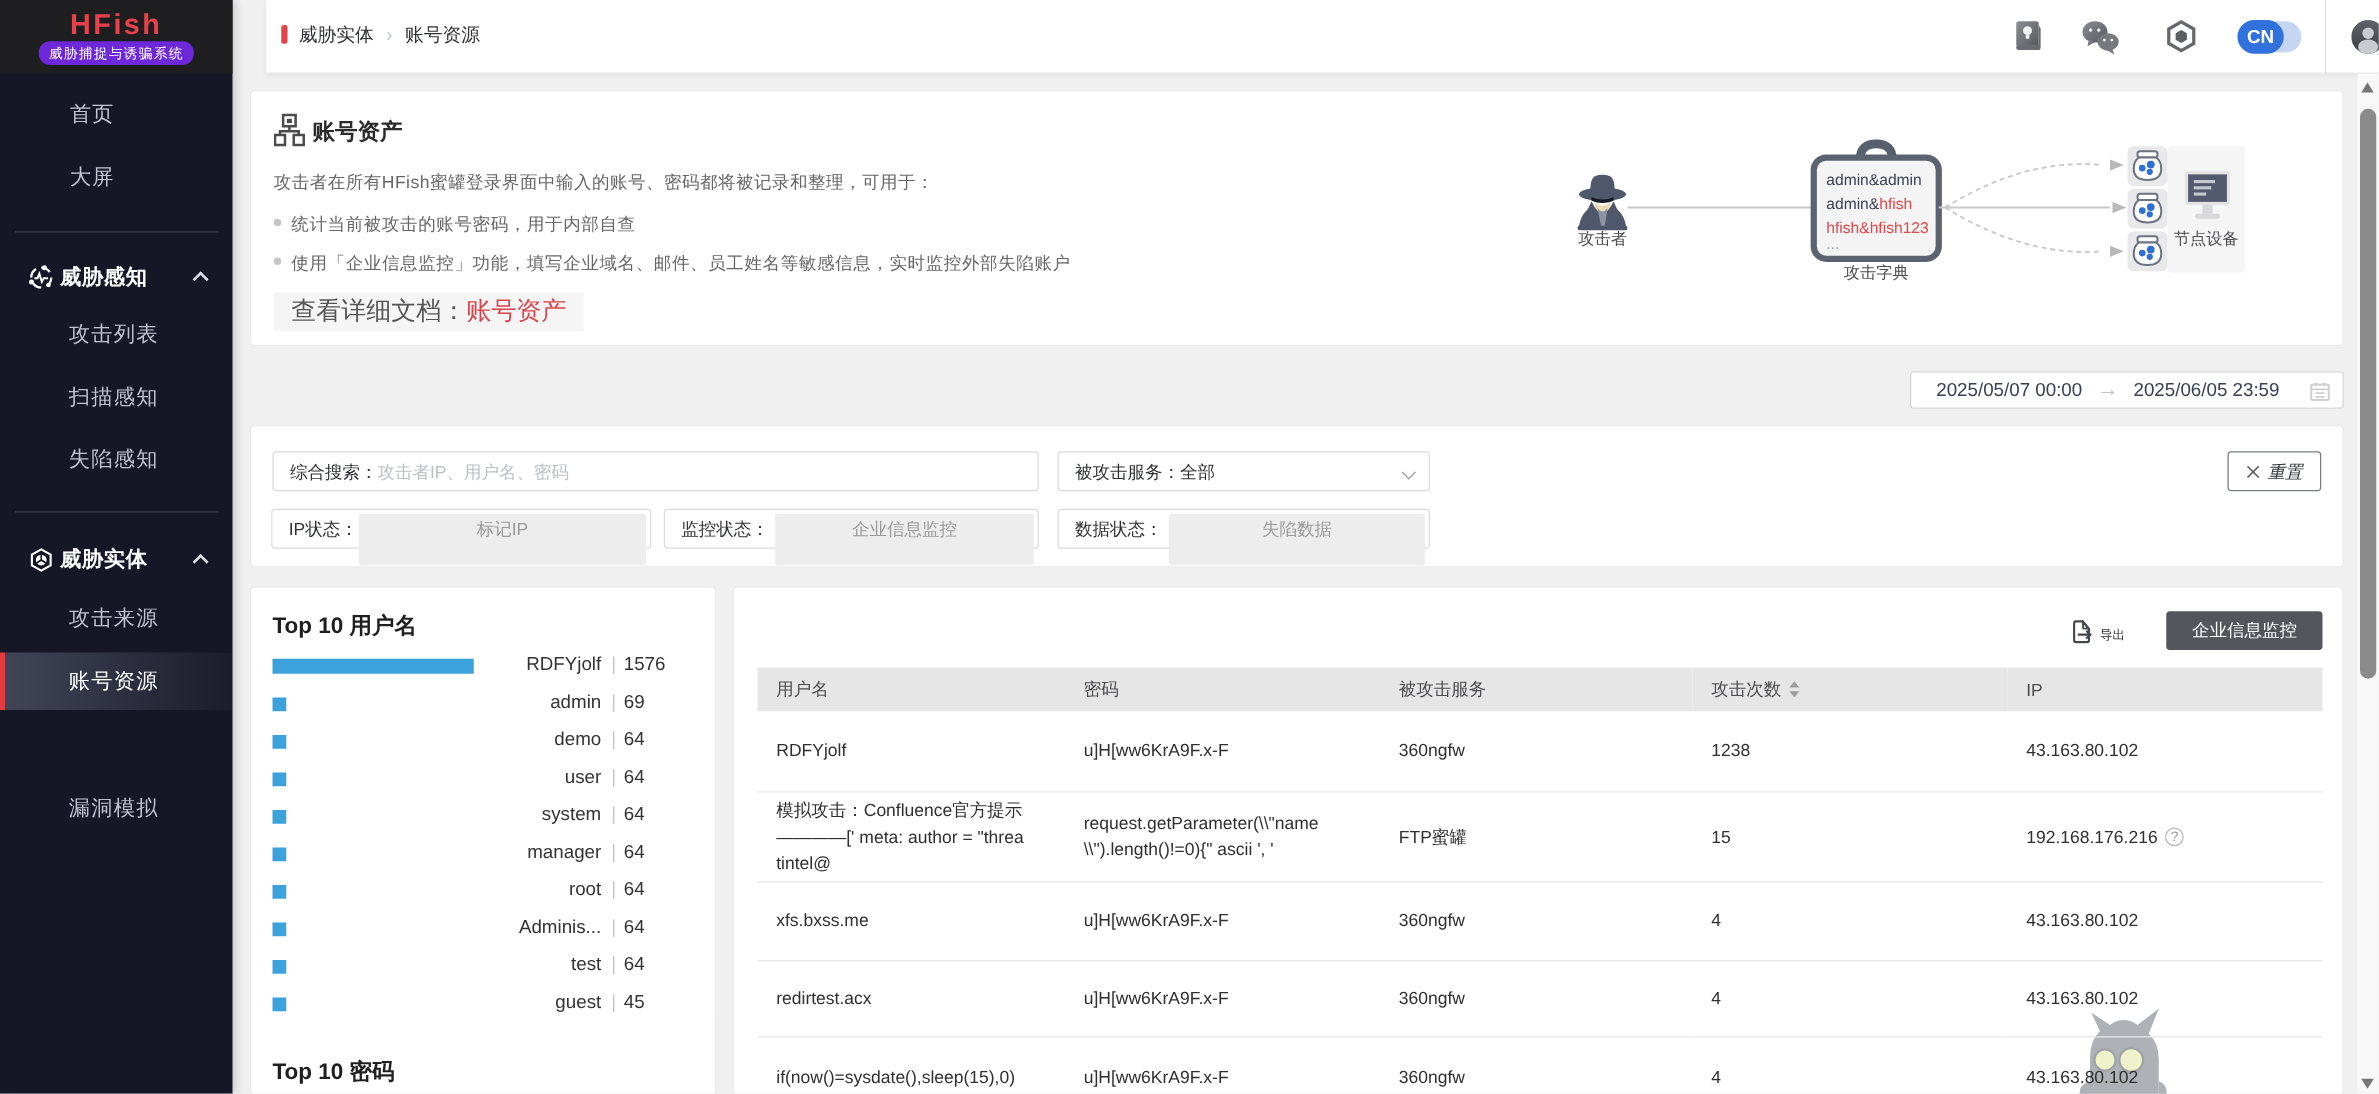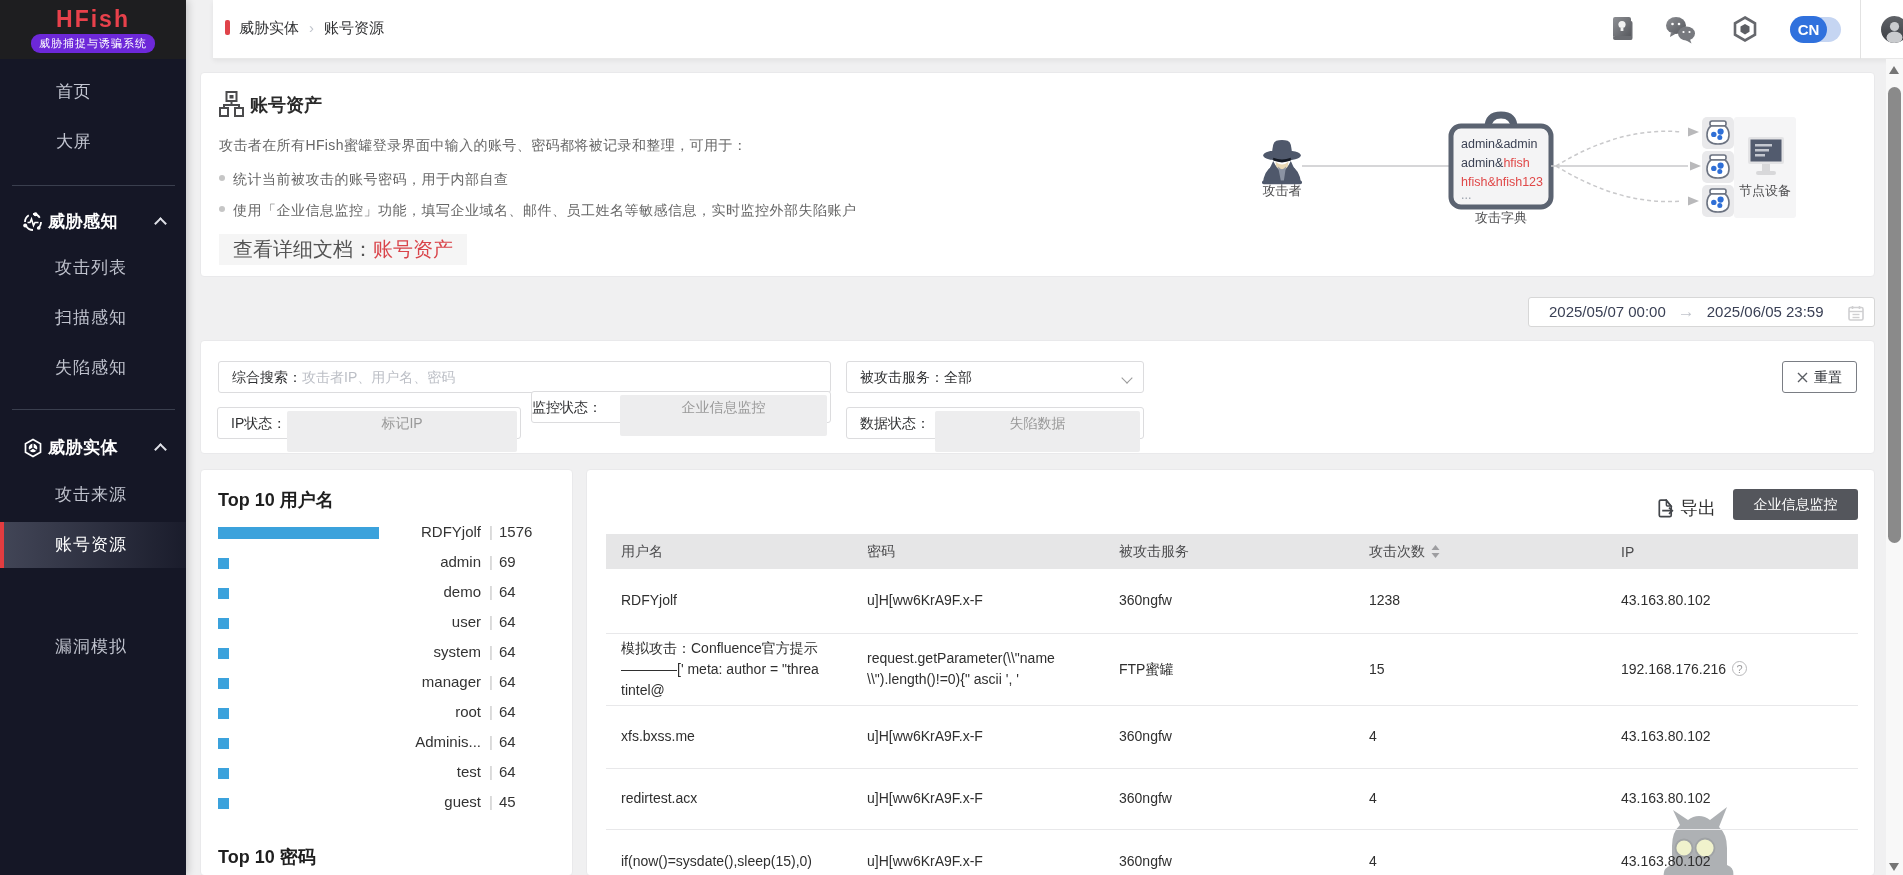--- a/index.html
+++ b/index.html
@@ -40,35 +40,35 @@
 
 
 #daterange { position:absolute; left:1528px; top:297px; width:347px; height:30px; background:#fff; border:1px solid #d7d7d7; border-radius:3px; font-size:15px; color:#3a4055; line-height:28px; text-align:left; padding-left:20px; }
 #daterange .arr { color:#c2c5cc; margin:0 12px; font-size:17px; }
 
 
 #filters { left:200px; top:340px; width:1675px; height:114px; }
 .fbox { position:absolute; height:32px; border:1px solid #dcdcde; border-radius:3px; background:#fff; font-size:14px; color:#303133; line-height:30px; }
 .fbox .ph { color:#bcbfc6; }
 .gbox { position:absolute; top:3px; height:41px; background:#ededee; border-radius:2px; font-size:14px; color:#999; text-align:center; line-height:24px; }
-#resetbtn { position:absolute; left:1581px; top:20px; width:75px; height:32px; border:1px solid #7a7d84; border-radius:3px; background:#fff; font-size:14px; color:#2f3237; line-height:30px; text-align:center; }
+#resetbtn { position:absolute; left:1581px; top:20px; width:75px; height:32px; border:1px solid #7a7d84; border-radius:3px; background:#fff; font-size:14px; color:#2f3237; line-height:30px; text-align:center;font-style:italic; }
 .chev { position:absolute; right:12px; top:12px; width:8px; height:8px; border-left:1.5px solid #999; border-top:1.5px solid #999; transform:rotate(225deg); }
 
 
 #top10 { left:200px; top:469px; width:373px; height:407px; }
 #top10 h2, #top10 h3 { position:absolute; left:17px; font-size:18px; color:#1f1f1f; }
 .trow { position:absolute; left:17px; width:340px; height:30px; font-size:15px; color:#333; }
 .trow .bar { position:absolute; left:0; background:#3ba2dc; }
 .trow .lab { position:absolute; left:0; width:263px; text-align:right; top:5px; }
 .trow .pipe { position:absolute; left:271px; top:5px; color:#c8c8c8; }
 .trow .cnt { position:absolute; left:281px; top:5px; }
 
 
 #tcard { left:586px; top:469px; width:1289px; height:407px; }
-#exportlk { position:absolute; left:1071px; top:26px; font-size:18px; color:#2f2f2f; }
+#exportlk { position:absolute; left:1071px; top:26px; font-size:10px; color:#2f2f2f; }
 #entbtn { position:absolute; left:1146px; top:19px; width:125px; height:31px; background:#54565c; border-radius:3px; color:#fff; font-size:14px; text-align:center; line-height:31px; }
 #tbl { position:absolute; z-index:1; left:19px; top:64px; width:1252px; border-collapse:collapse; table-layout:fixed; font-size:14px; color:#2f2f2f; }
 #tbl th { background:#e6e6e7; color:#4c4c4e; font-weight:normal; text-align:left; height:35px; padding:0 0 0 15px; }
 #tbl td { border-bottom:1px solid #e8e8ea; padding:8px 10px 8px 15px; line-height:21px; vertical-align:middle; }
 #tbl tr.r2 td { padding-top:4px; padding-bottom:4px; }
 .sort { display:inline-block; margin-left:6px; vertical-align:-2px; }
 .qm { display:inline-block; width:15px; height:15px; border:1px solid #b9b9bb; border-radius:50%; color:#9a9a9c; font-size:11px; line-height:14px; text-align:center; margin-left:6px; vertical-align:1px; }
 
 
 #sb { position:absolute; left:1886px; top:59px; width:17px; height:816px; background:#f8f8f8; z-index:6; }
@@ -270,21 +270,21 @@
 </div>
 
 <div class="card" id="filters">
   <div class="fbox" style="left:645px; top:20px; width:298px; padding-left:13px;">被攻击服务：全部<span class="chev"></span></div>
   <div class="fbox" style="left:17px; top:20px; width:613px; padding-left:13px;">综合搜索：<span class="ph">攻击者IP、用户名、密码</span></div>
   <div id="resetbtn">
     <svg width="11" height="11" viewBox="0 0 11 11" style="margin-right:6px;vertical-align:-1px;">
         <path d="M1 1 L10 10 M10 1 L1 10" stroke="#5a5d63" stroke-width="1.4"></path>
       </svg>重置</div>
   <div class="fbox" style="left:16px; top:66px; width:304px; padding-left:13px;">IP状态：<span class="gbox" style="left:69px; width:230px;">标记IP</span></div>
-  <div class="fbox" style="left:330px; top:50px; width:300px; ">监控状态：<span class="gbox" style="left:88px; width:207px;">企业信息监控</span></div>
+  <div class="fbox" style="left:330px; top:66px; width:300px; padding-left:13px;">监控状态：<span class="gbox" style="left:88px; width:207px;">企业信息监控</span></div>
   <div class="fbox" style="left:645px; top:66px; width:298px; padding-left:13px;">数据状态：<span class="gbox" style="left:88px; width:205px;">失陷数据</span></div>
 </div>
 
 <div class="card" id="top10">
   <h2 style="top:18px;">Top 10 用户名</h2>
 
   <div class="trow" style="top:48px;">
       <span class="bar" style="top:9px; width:161px; height:12px;"></span>
       <span class="lab">RDFYjolf</span>
       <span class="pipe">|</span>

